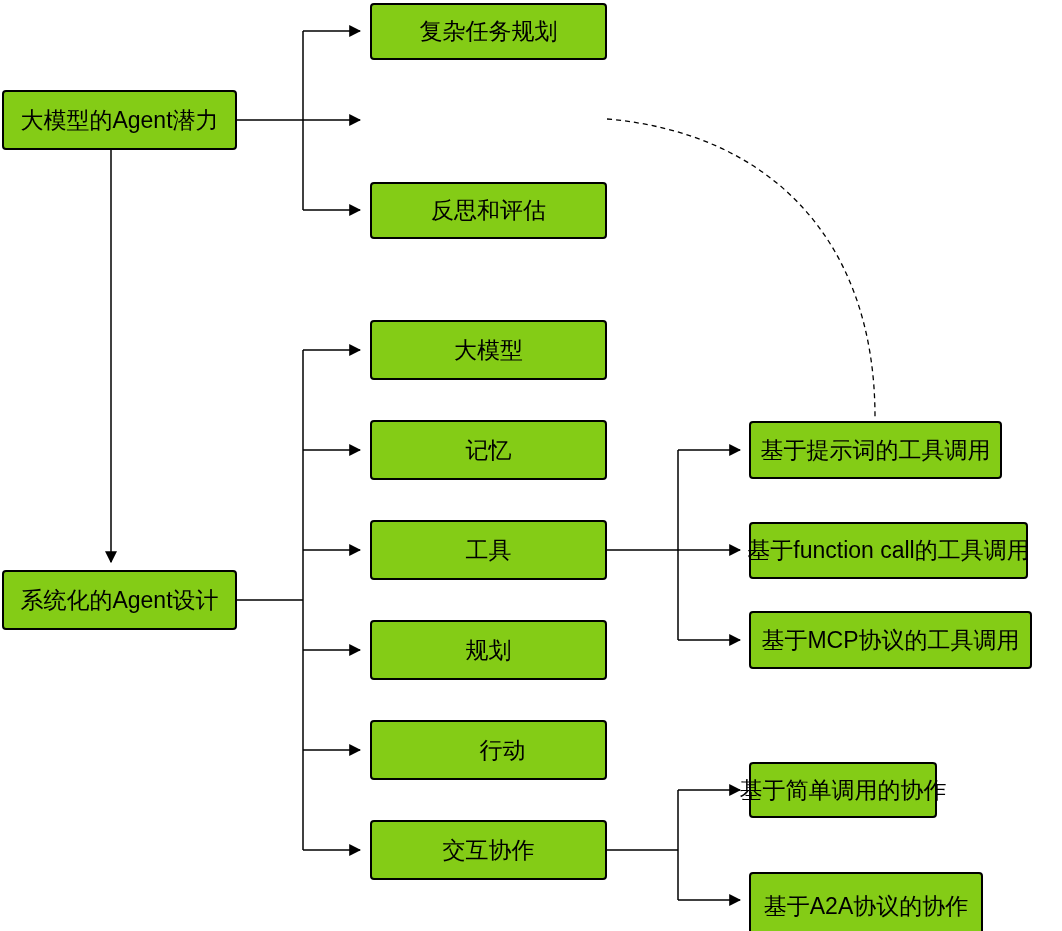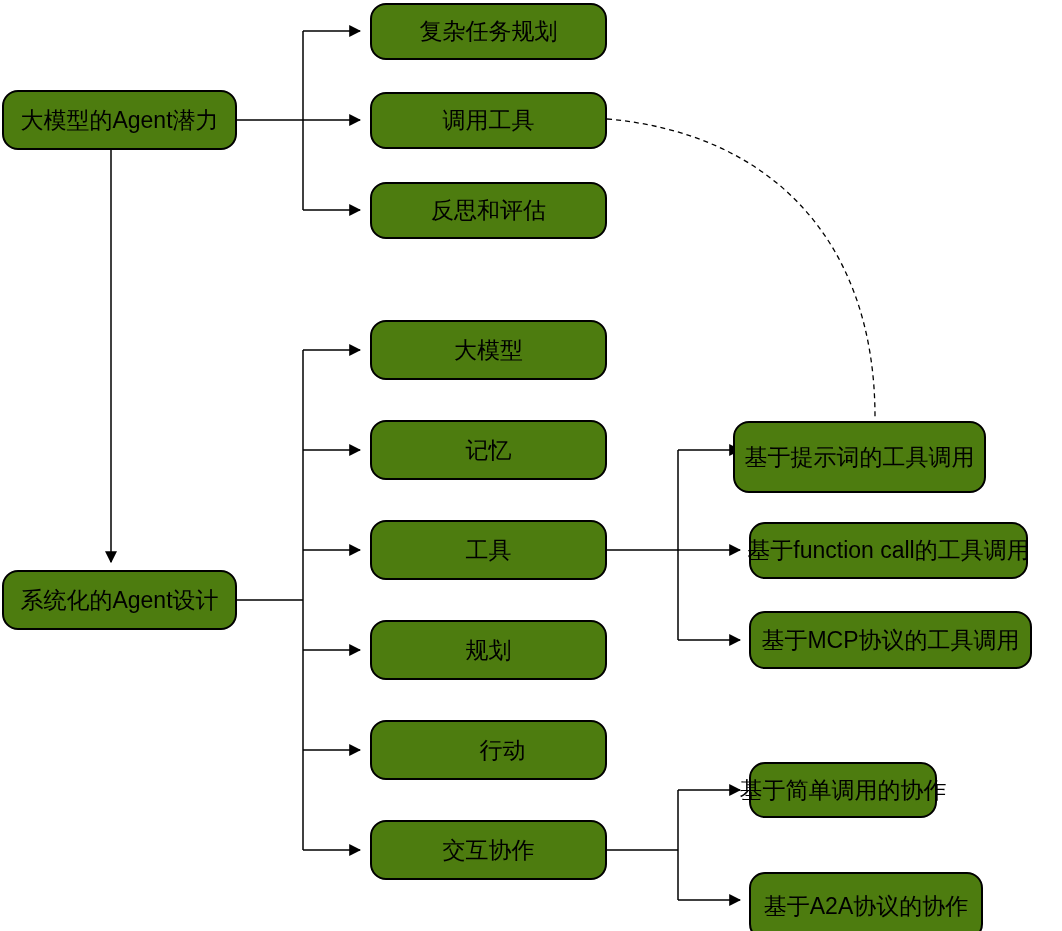--- a/index.html
+++ b/index.html
@@ -18,23 +18,23 @@
   .edges-layer {
     position: absolute;
     left: 0;
     top: 0;
     width: 1062px;
     height: 931px;
   }
   .node {
     position: absolute;
     box-sizing: border-box;
-    background: #4d7c0f;
+    background: #84cc16;
     border: 2px solid #000000;
-    border-radius: 16px;
+    border-radius: 4px;
     color: #000000;
     font-size: 23px;
     line-height: 1;
     display: flex;
     align-items: center;
     justify-content: center;
     white-space: nowrap;
     text-align: center;
   }
   .edge {
@@ -86,32 +86,31 @@
     <path class="edge" d="M678,790 V900"></path>
     <path class="edge" d="M678,790 H740" marker-end="url(#arrow)"></path>
     <path class="edge" d="M678,900 H740" marker-end="url(#arrow)"></path>
 
     <path class="edge-dashed" d="M607,119 C770,133 875,240 875,417"></path>
   </svg>
 
   <div class="node" style="left:2px; top:90px; width:235px; height:60px;">大模型的Agent潜力</div>
 
   <div class="node" style="left:370px; top:3px; width:237px; height:57px;">复杂任务规划</div>
-  <div class="node" style="left:370px; top:92px; width:237px; height:57px;">调用工具</div>
   <div class="node" style="left:370px; top:182px; width:237px; height:57px;">反思和评估</div>
 
   <div class="node" style="left:2px; top:570px; width:235px; height:60px;">系统化的Agent设计</div>
 
   <div class="node" style="left:370px; top:320px; width:237px; height:60px;">大模型</div>
   <div class="node" style="left:370px; top:420px; width:237px; height:60px;">记忆</div>
   <div class="node" style="left:370px; top:520px; width:237px; height:60px;">工具</div>
   <div class="node" style="left:370px; top:620px; width:237px; height:60px;">规划</div>
   <div class="node" style="left:370px; top:720px; width:237px; height:60px;padding-left:28px;">行动</div>
   <div class="node" style="left:370px; top:820px; width:237px; height:60px;">交互协作</div>
 
-  <div class="node" style="left:733px; top:421px; width:253px; height:72px;">基于提示词的工具调用</div>
+  <div class="node" style="left:749px; top:421px; width:253px; height:58px;">基于提示词的工具调用</div>
   <div class="node" style="left:749px; top:522px; width:279px; height:57px;">基于function call的工具调用</div>
   <div class="node" style="left:749px; top:611px; width:283px; height:58px;">基于MCP协议的工具调用</div>
 
   <div class="node" style="left:749px; top:762px; width:188px; height:56px;">基于简单调用的协作</div>
   <div class="node" style="left:749px; top:872px; width:234px; height:68px;">基于A2A协议的协作</div>
 
 </div>
 
 </body></html>

